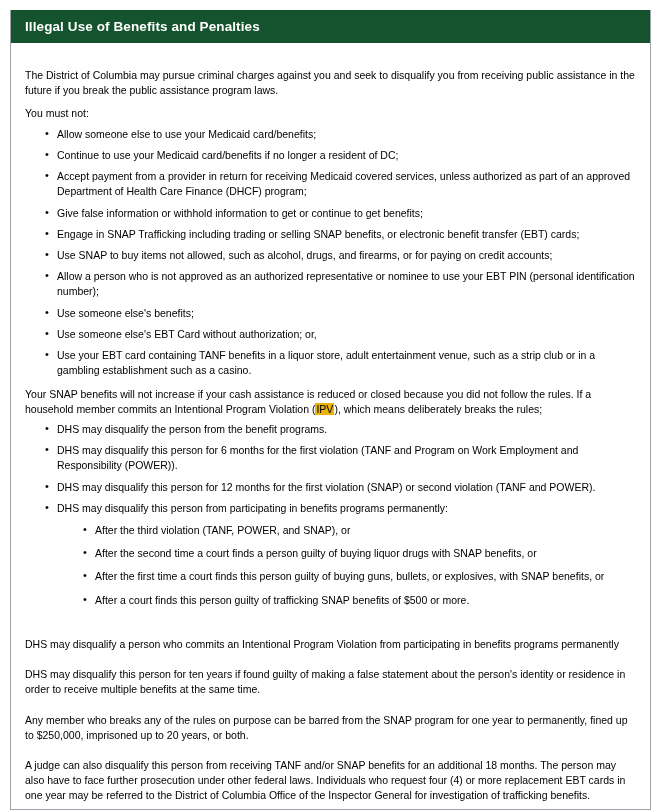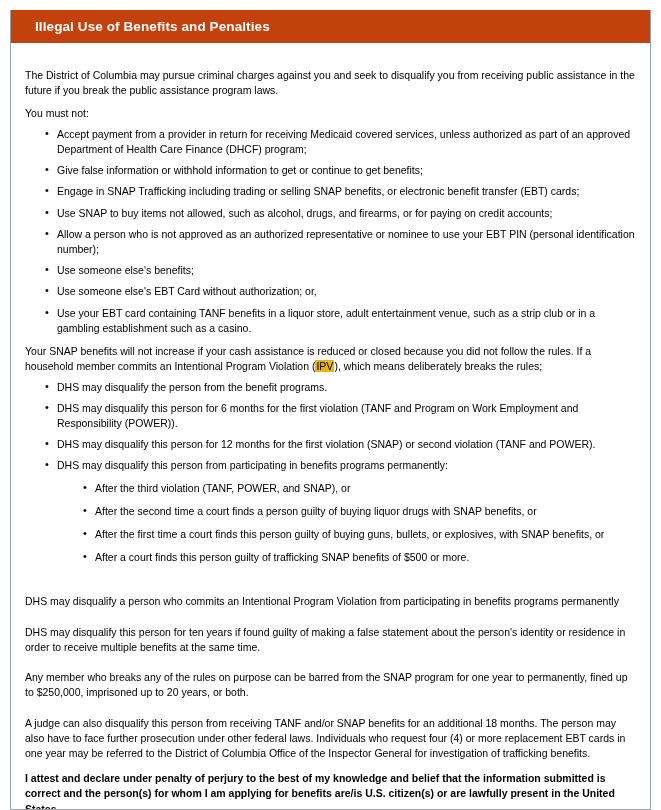--- a/index.html
+++ b/index.html
@@ -24,25 +24,25 @@
   .doc-box {
     border: 1px solid #9aa2ab;
     border-top: none;
     box-sizing: border-box;
     width: 641px;
     height: 800px;
     overflow: hidden;
     position: relative;
   }
   .title-bar {
-    background: #c2410c;
+    background: #14532d;
     color: #ffffff;
     font-size: 13.5px;
     font-weight: bold;
-    padding: 9px 12px 9px 24px;
+    padding: 9px 12px 9px 14px;
     letter-spacing: 0.1px;
   }
   .body-area {
     padding: 10px 14px 0 14px;
     font-size: 10.5px;
     line-height: 1.45;
   }
   p.para {
     margin: 15px 0 8px 0;
   }
@@ -106,20 +106,22 @@
       <span>Illegal Use of Benefits and Penalties</span>
     </div>
 
     <div class="body-area">
 
       <p class="para">The District of Columbia may pursue criminal charges against you and seek to disqualify you from receiving public assistance in the future if you break the public assistance program laws.</p>
 
       <p class="tight">You must not:</p>
 
       <ul class="bullets">
+        <li>Allow someone else to use your Medicaid card/benefits;</li>
+        <li>Continue to use your Medicaid card/benefits if no longer a resident of DC;</li>
         <li>Accept payment from a provider in return for receiving Medicaid covered services, unless authorized as part of an approved Department of Health Care Finance (DHCF) program;</li>
         <li>Give false information or withhold information to get or continue to get benefits;</li>
         <li>Engage in SNAP Trafficking including trading or selling SNAP benefits, or electronic benefit transfer (EBT) cards;</li>
         <li>Use SNAP to buy items not allowed, such as alcohol, drugs, and firearms, or for paying on credit accounts;</li>
         <li>Allow a person who is not approved as an authorized representative or nominee to use your EBT PIN (personal identification number);</li>
         <li>Use someone else's benefits;</li>
         <li>Use someone else's EBT Card without authorization; or,</li>
         <li>Use your EBT card containing TANF benefits in a liquor store, adult entertainment venue, such as a strip club or in a gambling establishment such as a casino.</li>
       </ul>
 

